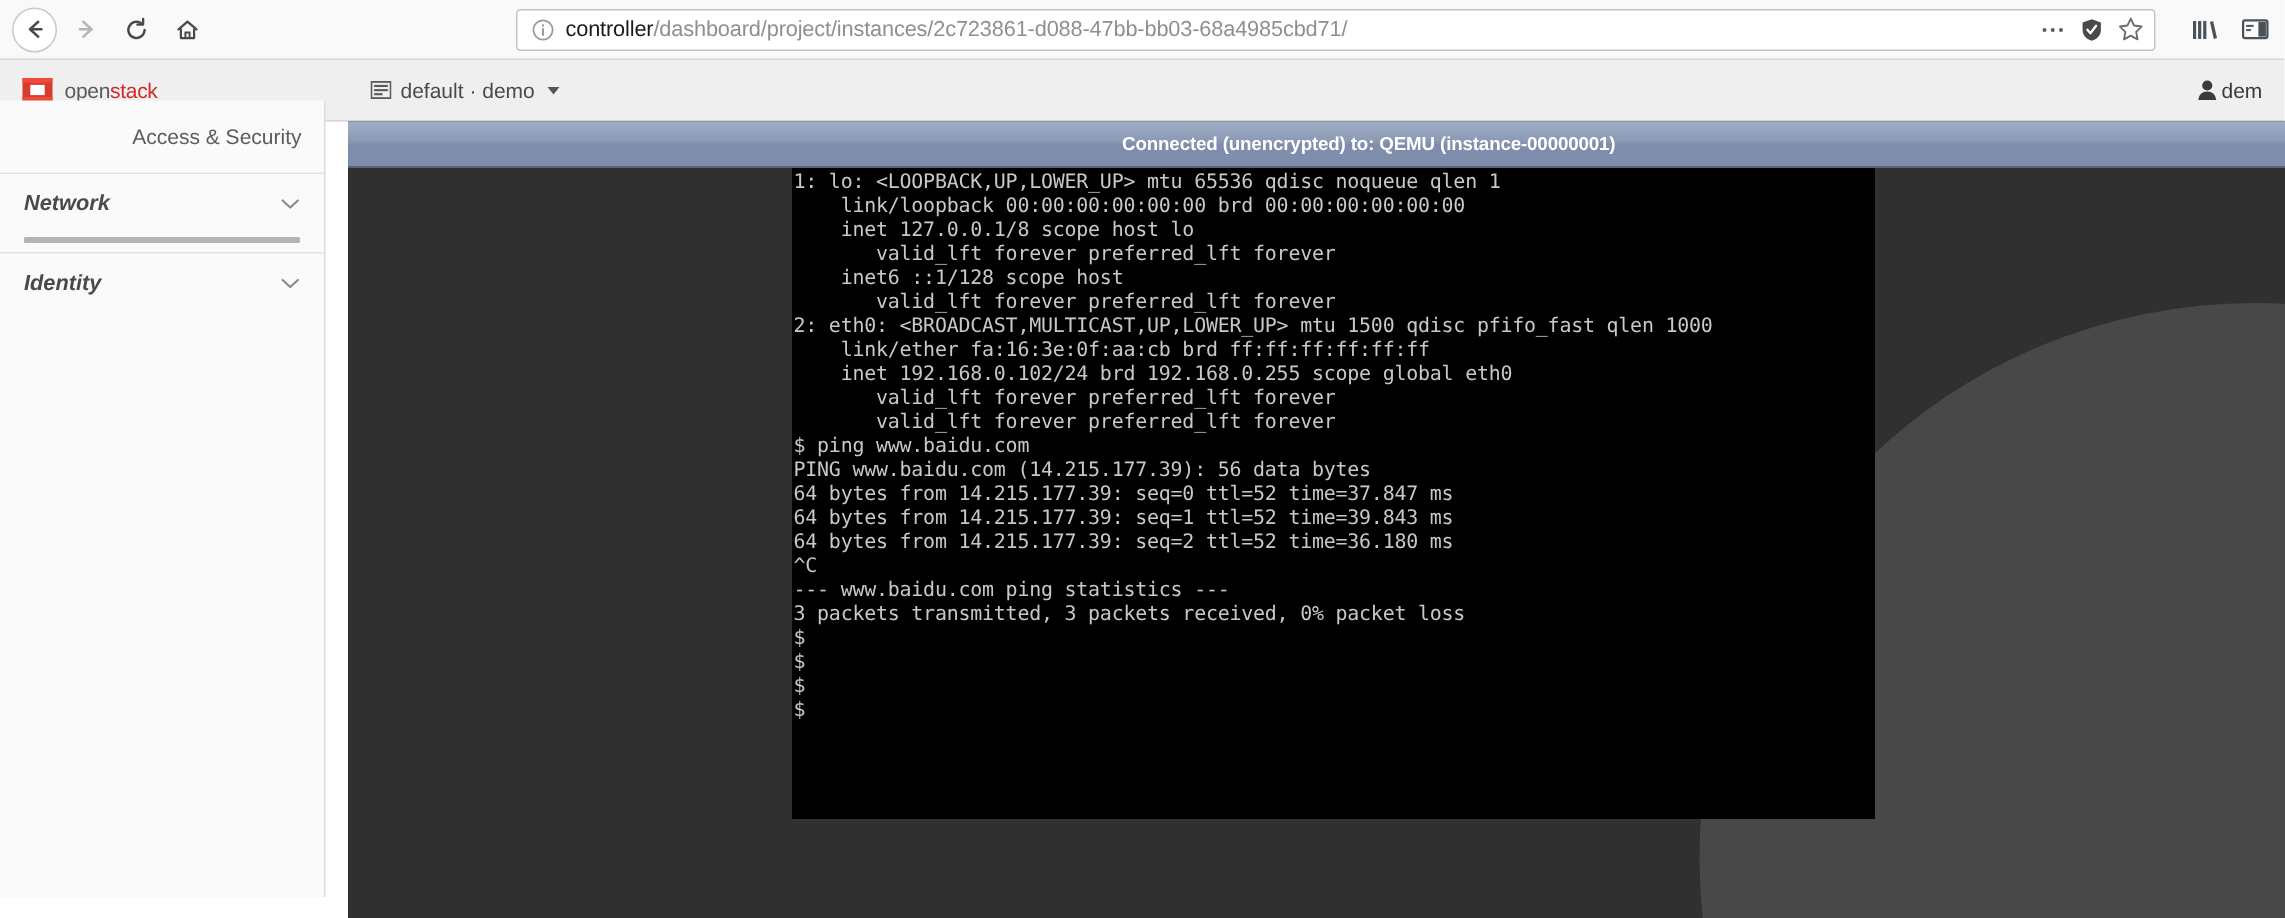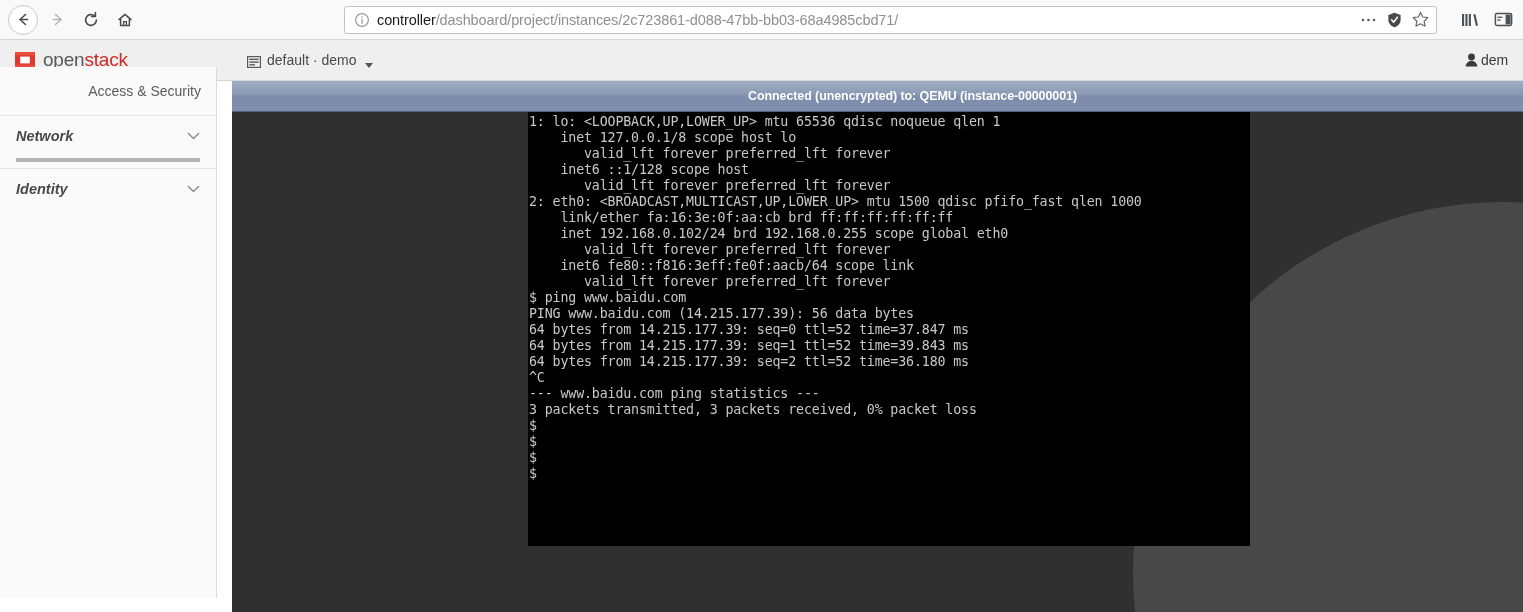--- a/index.html
+++ b/index.html
@@ -73,26 +73,26 @@
   
   .os-header {
     position: absolute; top: 40px; left: 0;
     width: 1523px; height: 41px;
     background: #efefef;
     border-bottom: 1px solid #d5d5d5;
     display: flex; align-items: center;
   }
   .brand { display: flex; align-items: center; padding-left: 14px; width: 217px; }
   .brand-logo { width: 22px; height: 22px; margin-right: 7px; flex: 0 0 22px; }
-  .brand-text { font-size: 19px; font-weight: 400; letter-spacing: -0.2px; }
+  .brand-text { font-size: 14px; font-weight: 400; letter-spacing: -0.2px; }
   .brand-text .open { color: #5a5a5a; }
   .brand-text .stack { color: #cf2a27; }
 
   .ctx-switcher {
-    display: flex; align-items: flex-end; gap: 6px;
+    display: flex; align-items: center; gap: 6px;
     margin-left: 30px;
     font-size: 14px; color: #4a4a4a;
     cursor: pointer;
   }
   .ctx-switcher .grid-ico { width: 14px; height: 12px; }
   .caret-down {
     width: 0; height: 0;
     border-left: 4.5px solid transparent;
     border-right: 4.5px solid transparent;
     border-top: 5px solid #555;
@@ -361,29 +361,29 @@
   <div class="vnc-status">
     <div class="vnc-status-text">Connected (unencrypted) to: QEMU (instance-00000001)</div>
     <div class="cad-button">
       <span>Send CtrlAltDel</span>
     </div>
   </div>
 
   <div class="vnc-canvas">
     <div class="terminal" id="terminal">
         <div class="term-line">1: lo: &lt;LOOPBACK,UP,LOWER_UP&gt; mtu 65536 qdisc noqueue qlen 1</div>
+        <div class="term-line">    link/loopback 00:00:00:00:00:00 brd 00:00:00:00:00:00</div>
         <div class="term-line">    inet 127.0.0.1/8 scope host lo</div>
         <div class="term-line">       valid_lft forever preferred_lft forever</div>
         <div class="term-line">    inet6 ::1/128 scope host</div>
         <div class="term-line">       valid_lft forever preferred_lft forever</div>
         <div class="term-line">2: eth0: &lt;BROADCAST,MULTICAST,UP,LOWER_UP&gt; mtu 1500 qdisc pfifo_fast qlen 1000</div>
         <div class="term-line">    link/ether fa:16:3e:0f:aa:cb brd ff:ff:ff:ff:ff:ff</div>
         <div class="term-line">    inet 192.168.0.102/24 brd 192.168.0.255 scope global eth0</div>
         <div class="term-line">       valid_lft forever preferred_lft forever</div>
-        <div class="term-line">    inet6 fe80::f816:3eff:fe0f:aacb/64 scope link</div>
         <div class="term-line">       valid_lft forever preferred_lft forever</div>
         <div class="term-line">$ ping www.baidu.com</div>
         <div class="term-line">PING www.baidu.com (14.215.177.39): 56 data bytes</div>
         <div class="term-line">64 bytes from 14.215.177.39: seq=0 ttl=52 time=37.847 ms</div>
         <div class="term-line">64 bytes from 14.215.177.39: seq=1 ttl=52 time=39.843 ms</div>
         <div class="term-line">64 bytes from 14.215.177.39: seq=2 ttl=52 time=36.180 ms</div>
         <div class="term-line">^C</div>
         <div class="term-line">--- www.baidu.com ping statistics ---</div>
         <div class="term-line">3 packets transmitted, 3 packets received, 0% packet loss</div>
         <div class="term-line">$</div>

